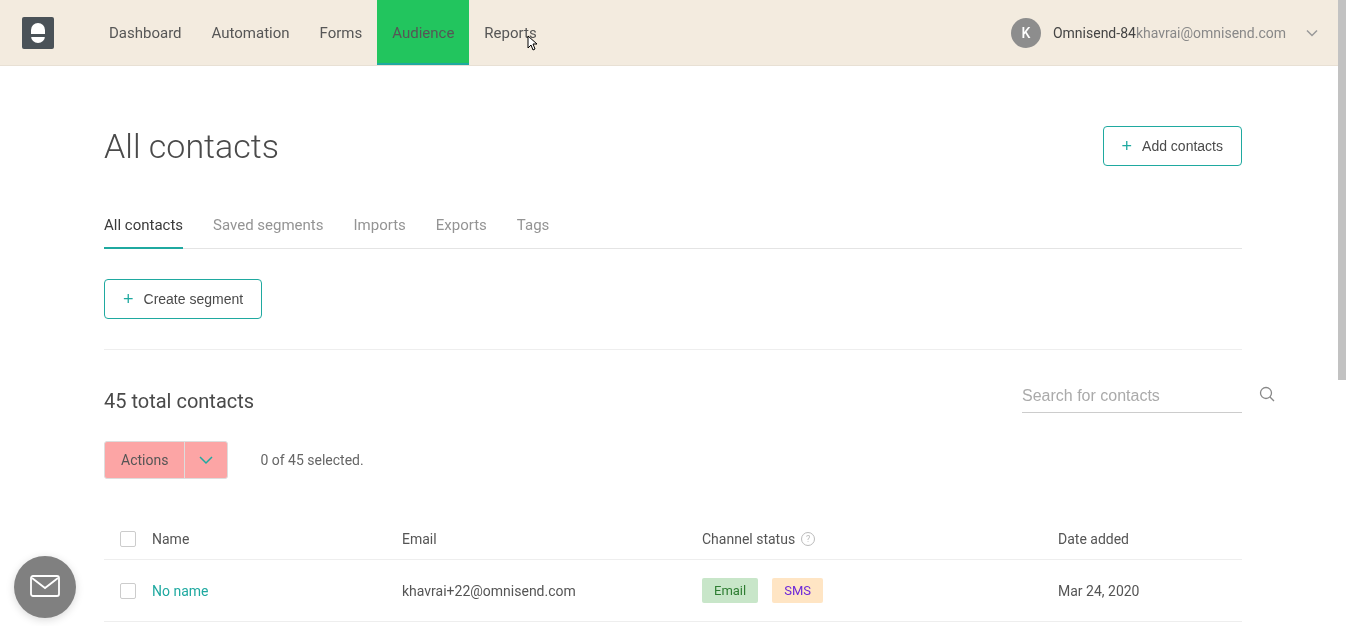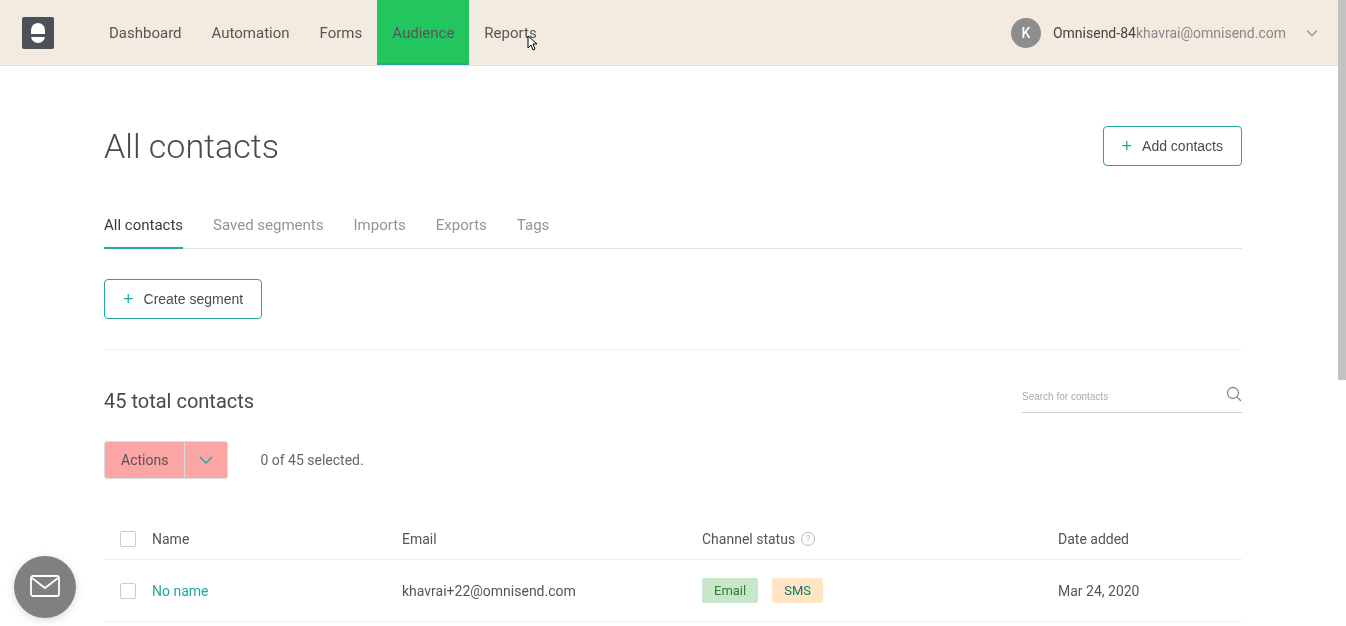--- a/index.html
+++ b/index.html
@@ -31,21 +31,21 @@
     .tabs { display: flex; gap: 30px; border-bottom: 1px solid #e4e4e4; margin-bottom: 30px; }
     .tab { padding: 0 0 14px 0; color: #949494; font-size: 15px; cursor: pointer; position: relative; }
     .tab.active { color: #3a3a3a; }
     .tab.active::after { content: ""; position: absolute; left: 0; right: 0; bottom: -1px; height: 2px; background: #1fa9a0; }
     
     .create-seg-row { margin-bottom: 30px; padding-bottom: 30px; border-bottom: 1px solid #eee; }
     
     .stats-row { display: flex; justify-content: space-between; align-items: flex-end; margin-bottom: 28px; }
     .total-text { font-size: 20px; color: #4a4a4a; }
     .search-wrap { display: flex; align-items: center; gap: 30px; border-bottom: 1px solid #ccc; padding: 6px 0; width: 220px; }
-    .search-input { border: none; outline: none; font-size: 10px; color: #888; flex: 1; }
+    .search-input { border: none; outline: none; font-size: 16px; color: #888; flex: 1; }
     .search-input::placeholder { color: #aaa; }
     .search-icon { color: #888; }
     
     .actions-row { display: flex; align-items: center; gap: 24px; margin-bottom: 40px; }
     .actions-btn { border: 1px solid #ddd; background: #fca5a5; display: flex; border-radius: 3px; overflow: hidden; cursor: pointer; }
     .actions-btn .lbl { padding: 10px 16px; font-size: 14px; color: #555; }
     .actions-btn .arw { padding: 10px 14px; border-left: 1px solid #ddd; display: flex; align-items: center; }
     .actions-btn .arw svg { stroke: #1fa9a0; }
     .selected-text { font-size: 14px; color: #666; margin-left: 8px; }
     
@@ -56,21 +56,21 @@
     .col-email { width: 300px; font-size: 14px; color: #555; }
     .col-channel { width: 356px; font-size: 14px; color: #555; display: flex; align-items: center; gap: 6px; }
     .col-date { flex: 1; font-size: 14px; color: #555; }
     .help-circle { width: 14px; height: 14px; border: 1px solid #bbb; border-radius: 50%; display: inline-flex; align-items: center; justify-content: center; font-size: 9px; color: #bbb; }
     
     .table-row { display: flex; align-items: center; padding: 18px 0; border-bottom: 1px solid #eee; }
     .table-row .col-name a { color: #1fa9a0; text-decoration: none; font-size: 14px; }
     .table-row .col-email { color: #555; font-size: 14px; }
     .badge { padding: 5px 12px; border-radius: 2px; font-size: 13px; margin-right: 8px; }
     .badge-email { background: #c8e6c9; color: #2e7d32; }
-    .badge-sms { background: #ffe5c4; color: #0f766e; }
+    .badge-sms { background: #ffe5c4; color: #6d28d9; }
     .table-row .col-date { color: #555; font-size: 14px; }
     
     .cursor-overlay { position: absolute; left: 522px; top: 34px; pointer-events: none; z-index: 1000; }
     
     .chat-bubble { position: absolute; left: 14px; bottom: 8px; width: 62px; height: 62px; border-radius: 50%; background: #808080; display: flex; align-items: center; justify-content: center; cursor: pointer; box-shadow: 0 2px 8px rgba(0,0,0,0.15); }
     
     .scrollbar { position: absolute; right: 0; top: 0; width: 8px; height: 380px; background: #c2c2c2; border-radius: 0; }
   </style>
 </head>
 <body>

